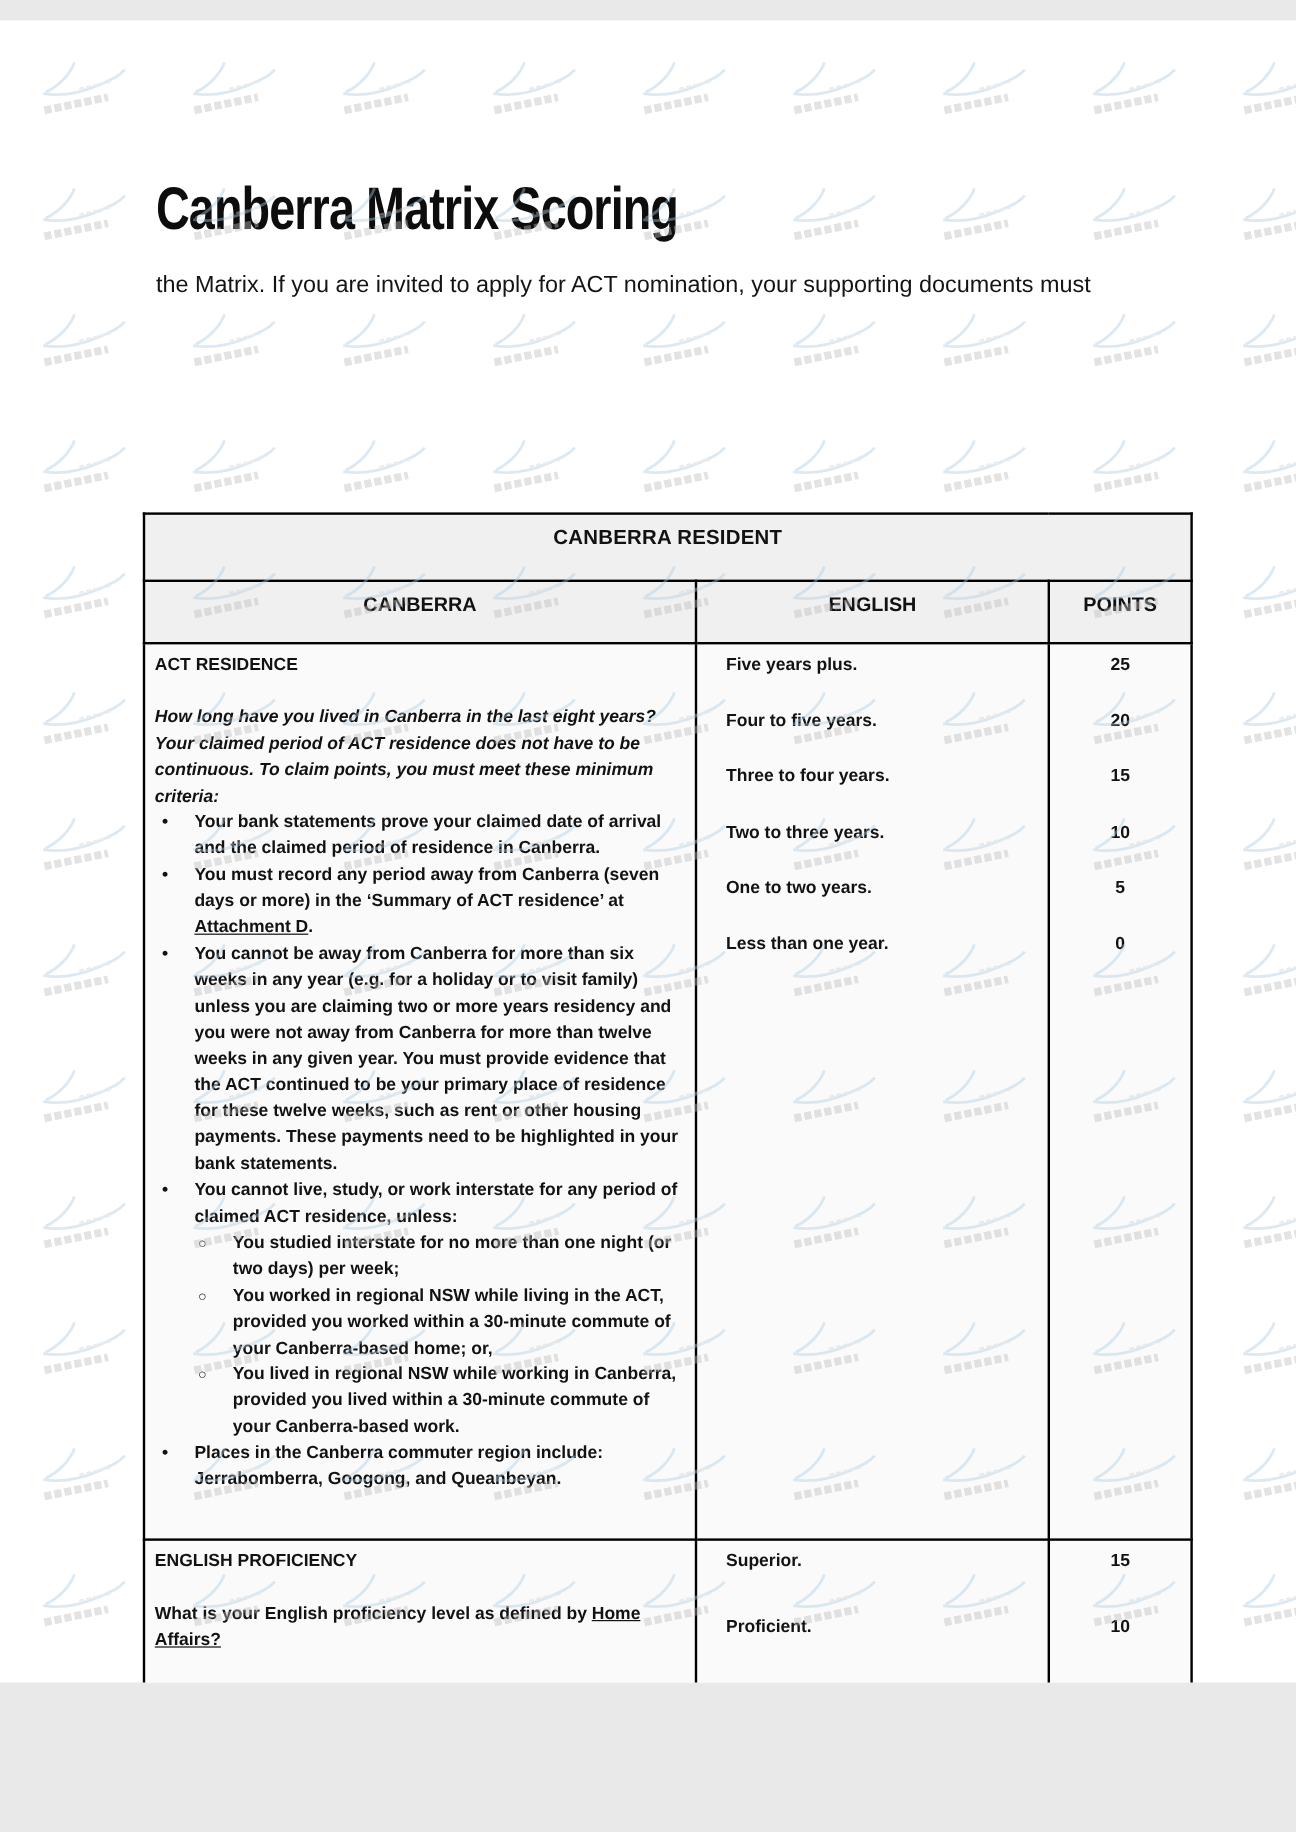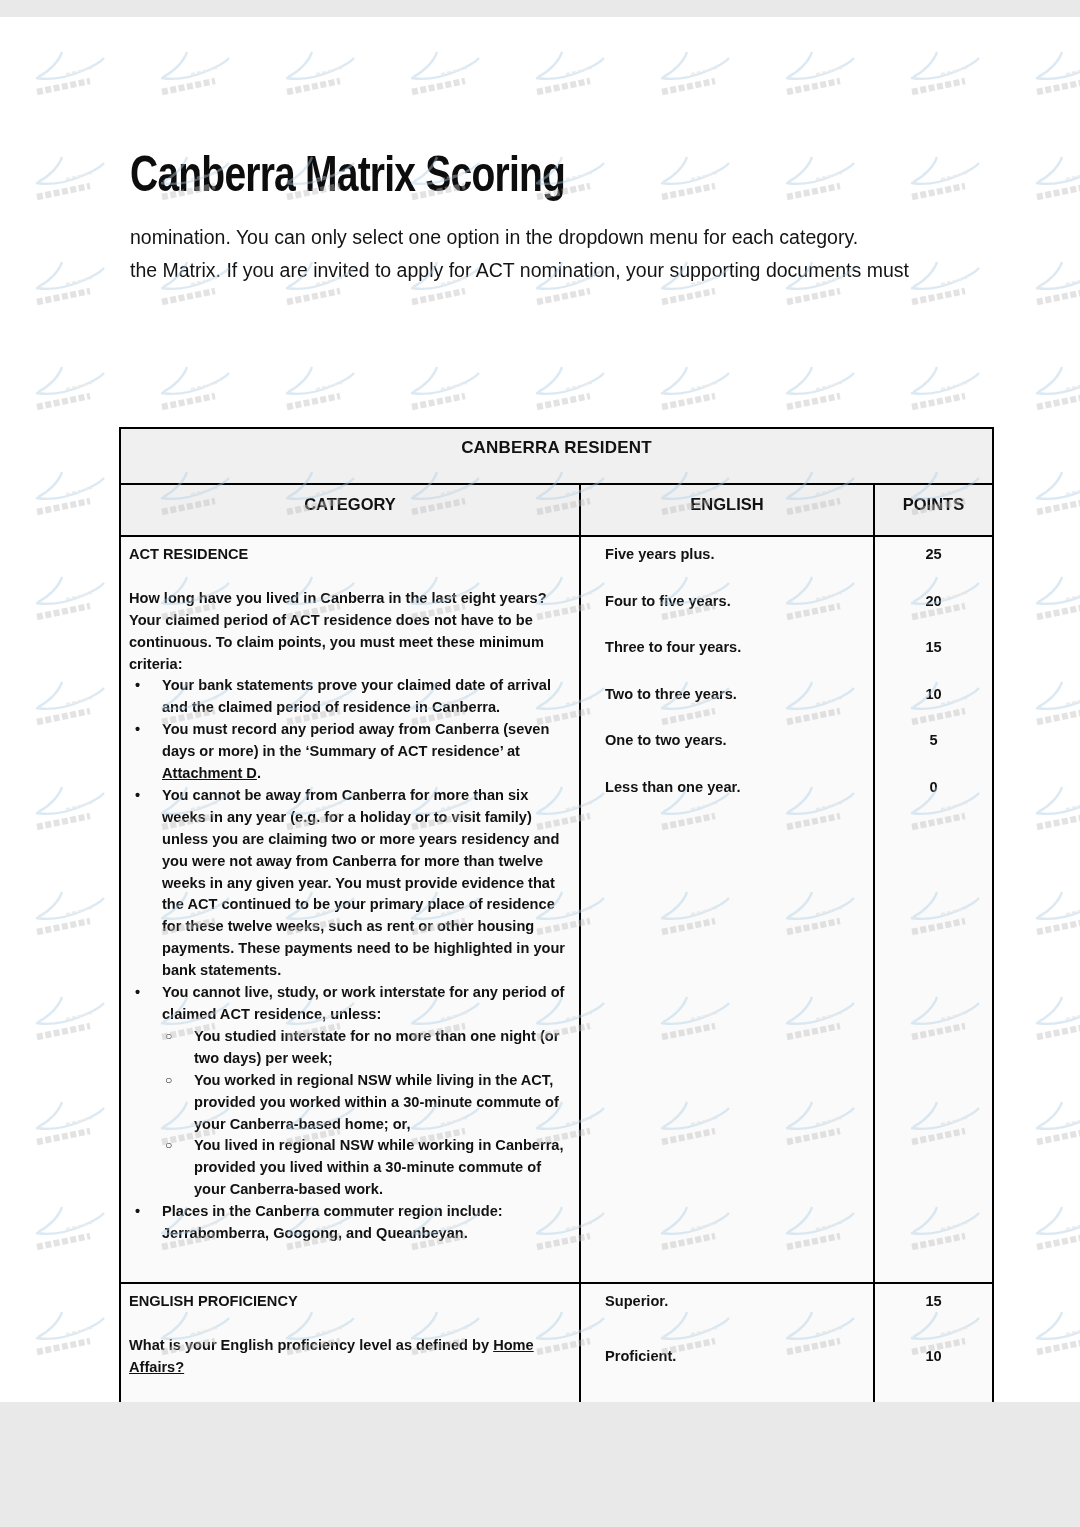--- a/index.html
+++ b/index.html
@@ -42,21 +42,21 @@
   }
   .col-cat{width:460px;}
   .col-opt{width:294px;}
   .col-pts{width:119px;}
   td.cat-cell{background:#fafafa;padding:7px 8px 0 8px;height:738px;}
   td.opt-cell{background:#fafafa;padding:7px 4px 0 24px;}
   td.pts-cell{background:#fafafa;padding:7px 0 0 0;text-align:center;}
   td.cat-cell-en{background:#fafafa;padding:7px 8px 0 8px;height:163px;}
   .cat-inner{max-height:726px;overflow:hidden;}
   .cat-heading{margin:0 0 21.9px 0;}
-  .cat-desc{margin:0;}
+  .cat-desc{margin:0;font-style:italic;}
   ul.bullets{margin:0;padding:0;list-style:none;}
   ul.bullets>li{position:relative;padding-left:33px;}
   ul.bullets>li>.marker{position:absolute;left:6px;top:0;}
   ul.subbullets{margin:0;padding:0;list-style:none;}
   ul.subbullets>li{position:relative;padding-left:32px;}
   ul.subbullets>li>.marker{position:absolute;left:3px;top:0;font-size:12px;}
   .cell-link{text-decoration:underline;color:inherit;}
   .opt-line{margin:0 0 24.6px 0;white-space:nowrap;}
   .opt-line-en{margin:0 0 33.2px 0;white-space:nowrap;}
   .q-block{margin-top:21.9px;}
@@ -71,36 +71,35 @@
   .wm{position:absolute;opacity:.42;}
 </style>
 </head>
 <body>
 
 <div class="page">
 
   <h1 class="doc-title">Canberra Matrix Scoring</h1>
 
   <div class="intro">
-    <div>nomination. You can only select one option in the dropdown menu for each category.</div>
     <div>the Matrix. If you are invited to apply for ACT nomination, your supporting documents must</div>
   </div>
 
   <table class="matrix">
     <colgroup>
         <col class="col-cat">
         <col class="col-opt">
         <col class="col-pts">
       </colgroup>
     <tbody>
       <tr>
         <td class="t-title" colspan="3">CANBERRA RESIDENT</td>
       </tr>
       <tr>
-        <th class="colhead">CATEGORY</th>
+        <th class="colhead">CANBERRA</th>
         <th class="colhead">ENGLISH</th>
         <th class="colhead">POINTS</th>
       </tr>
 
       <tr>
         <td class="cat-cell">
           <div class="cat-inner">
             <div class="cat-heading">ACT RESIDENCE</div>
             <div class="cat-desc">How long have you lived in Canberra in the last eight years? Your claimed period of ACT residence does not have to be continuous. To claim points, you must meet these minimum criteria:</div>
             <ul class="bullets">

